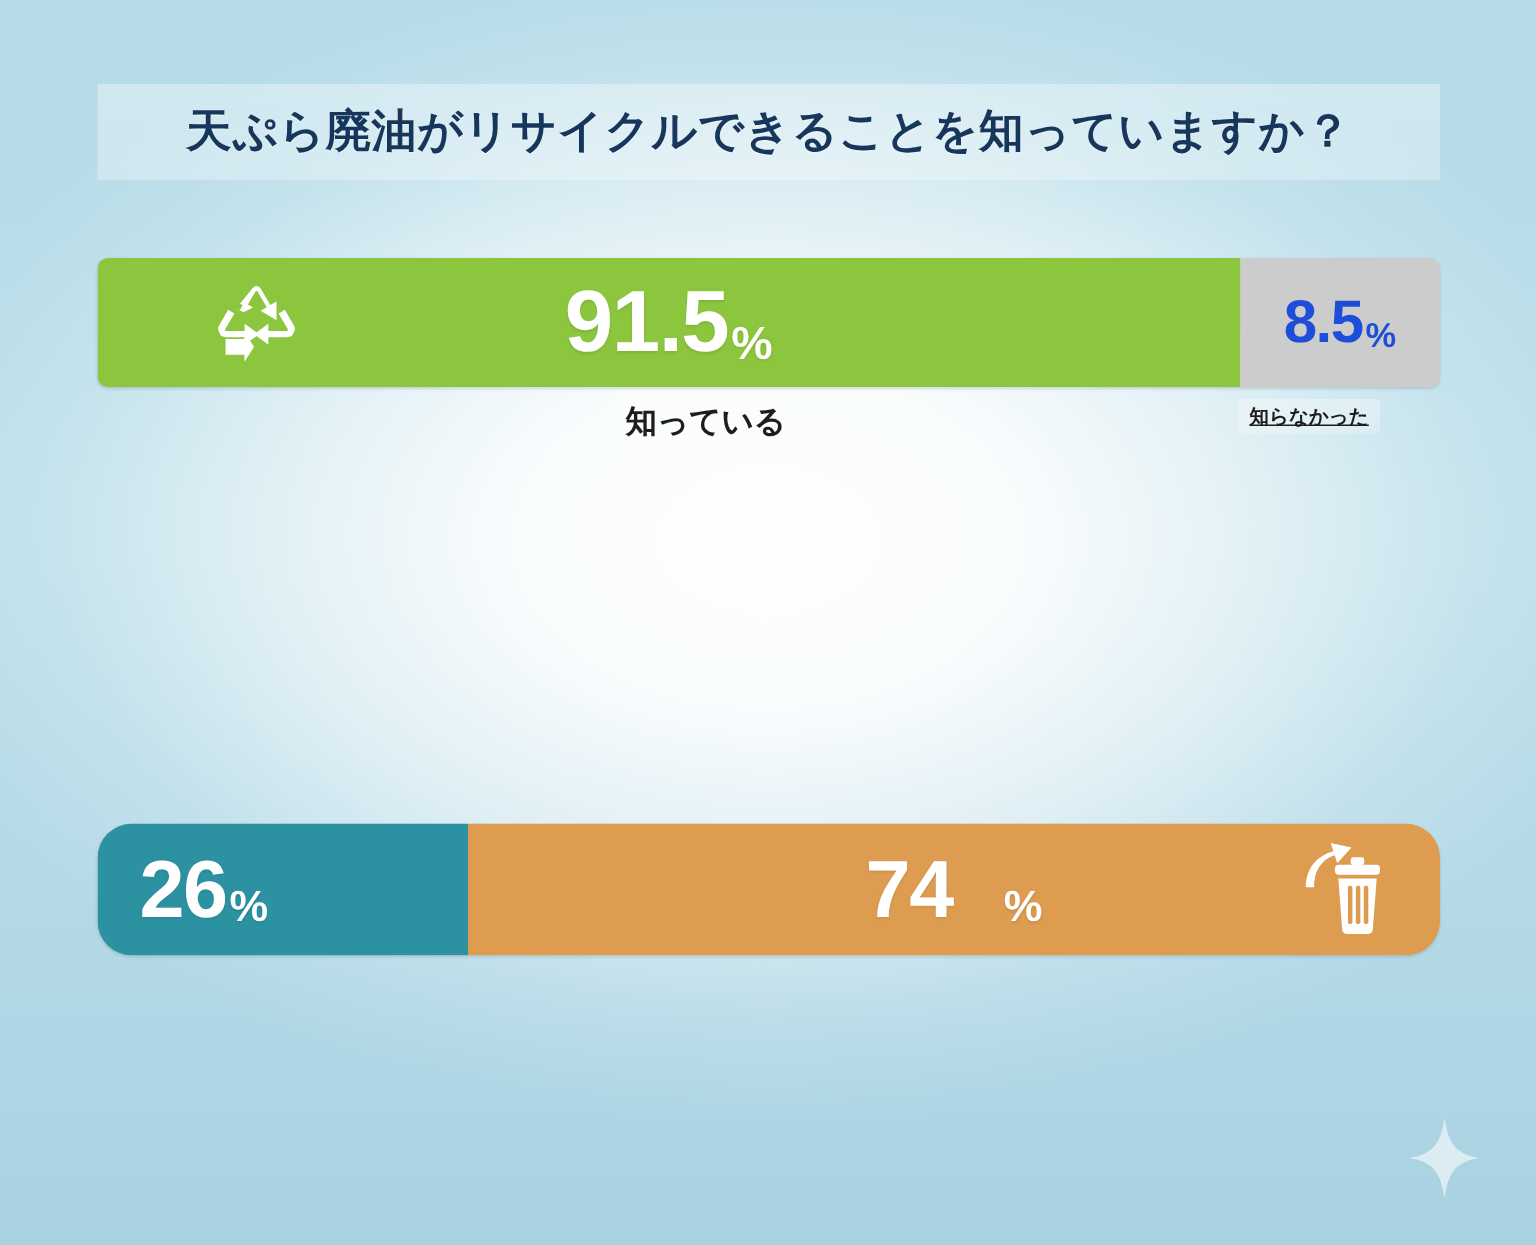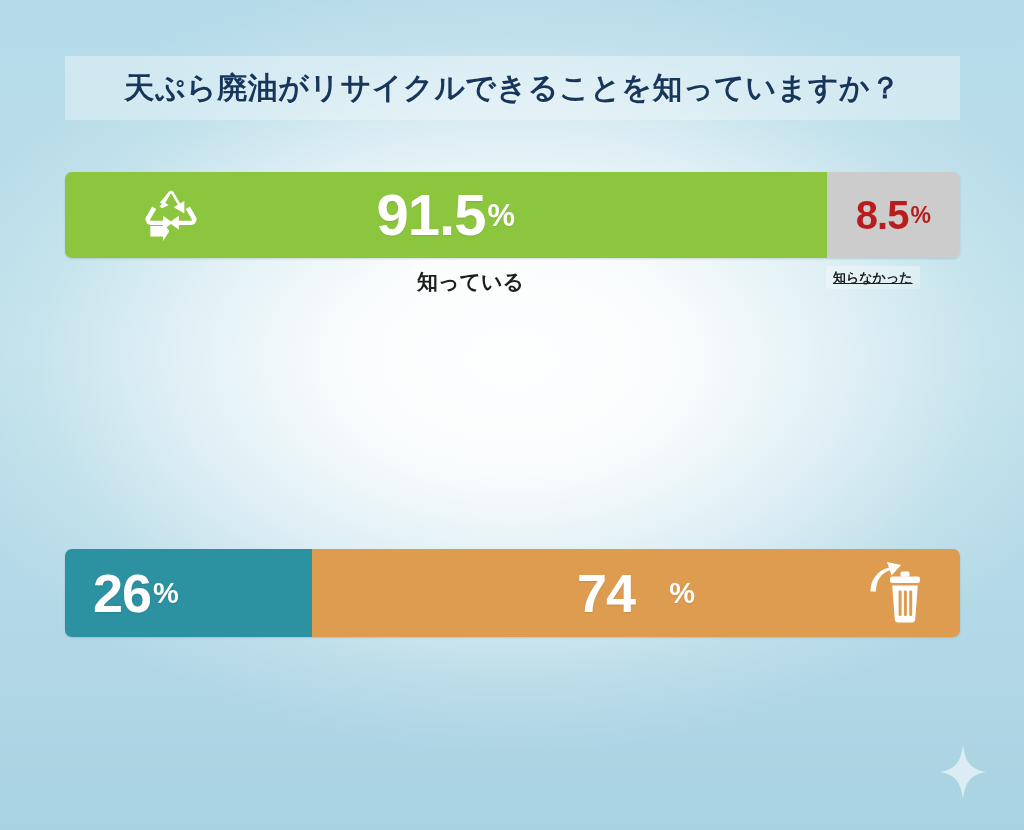--- a/index.html
+++ b/index.html
@@ -67,37 +67,37 @@
     height: 100%;
     box-sizing: border-box;
   }
 
   
   #bar-row-1 { left: 65px; top: 172px; width: 895px; height: 86px; }
   .seg-green { background: #8cc63e; }
   .seg-gray  { background: #cccccc; }
 
   
-  #bar-row-2 { left: 65px; top: 549px; width: 895px; height: 88px; }
+  #bar-row-2 { left: 65px; top: 549px; width: 895px; height: 88px; border-radius: 23px; }
   .seg-teal   { background: #2c92a2; }
   .seg-orange { background: #dd9c50; }
 
   
   .value {
     display: flex;
-    align-items: center;
+    align-items: flex-end;
     line-height: 1;
     font-weight: bold;
     white-space: nowrap;
   }
   .value .num  { font-size: 58px; letter-spacing: -1px; }
   .value .unit { font-size: 31px; margin-left: 2px; }
 
   .value-light { color: #ffffff; text-shadow: 0 1px 2px rgba(0,0,0,0.10); }
-  .value-dark  { color: #b91c1c; }
+  .value-dark  { color: #1d4ed8; }
 
   
   #value-known      { position: absolute; left: 50%; transform: translateX(-50%); }
   #value-unknown    { position: absolute; left: 50%; transform: translateX(-50%); }
   #value-unknown .num  { font-size: 40px; }
   #value-unknown .unit { font-size: 23px; }
 
   #value-recyclebox { position: absolute; left: 28px; }
   #value-recyclebox .num  { font-size: 54px; }
   #value-recyclebox .unit { font-size: 29px; }

